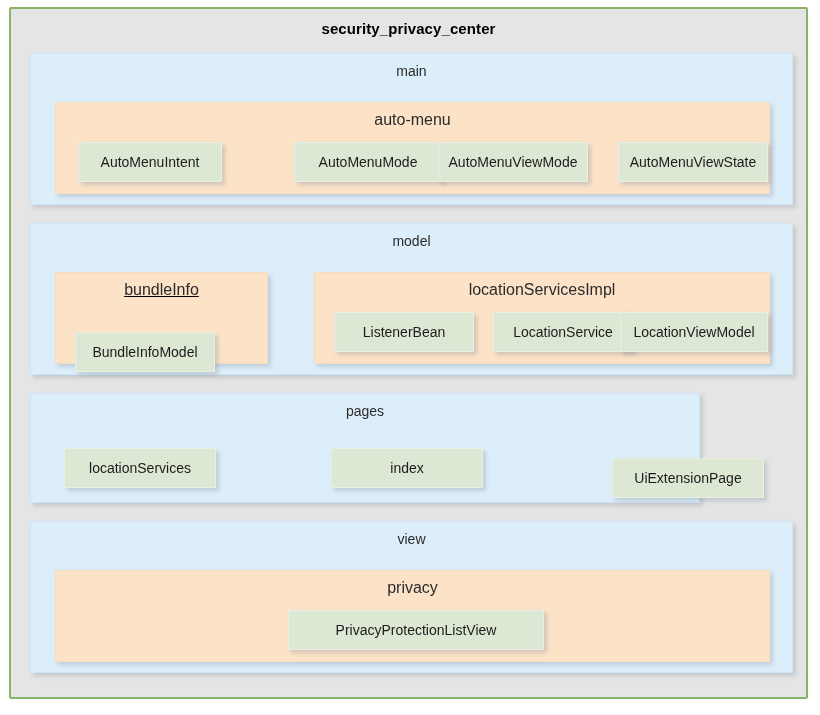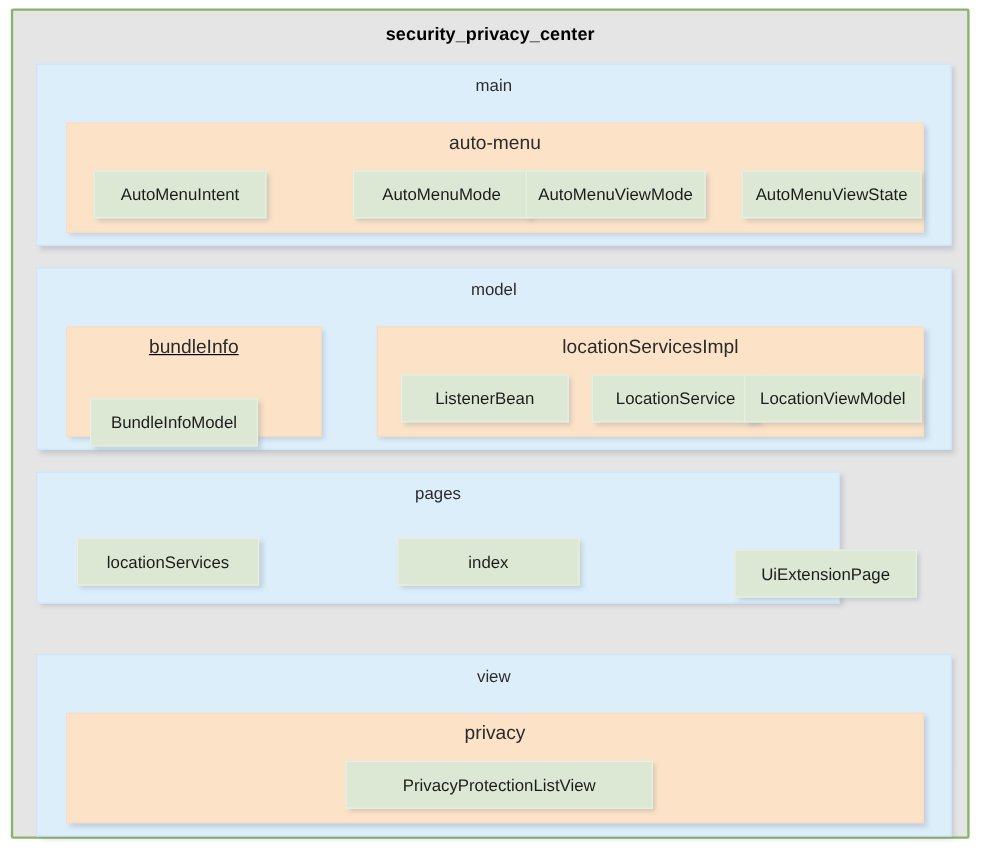--- a/index.html
+++ b/index.html
@@ -103,21 +103,21 @@
   #leaf-locationservice  { left: 178px; top: 39px;  width: 140px; height: 40px; }
   #leaf-locationviewmodel{ left: 305px; top: 39px;  width: 148px; height: 40px; }
 
   
   #module-pages     { left: 19px;  top: 384px; width: 670px; height: 110px; }
   #leaf-locationservices { left: 33px;  top: 54px;  width: 152px; height: 40px; }
   #leaf-index            { left: 300px; top: 54px;  width: 152px; height: 40px; }
   #leaf-uiextensionpage  { left: 581px; top: 64px;  width: 152px; height: 40px; }
 
   
-  #module-view      { left: 19px;  top: 536px; width: 763px; height: 152px; }
+  #module-view      { left: 19px;  top: 512px; width: 763px; height: 152px; }
   #subpkg-privacy        { left: 24px;  top: 48px;  width: 715px; height: 92px; }
   #leaf-privacylistview  { left: 232px; top: 39px;  width: 256px; height: 40px; }
 </style>
 </head>
 <body>
 
 <div id="root-package">
 
   <div class="root-title">security_privacy_center</div>
 

